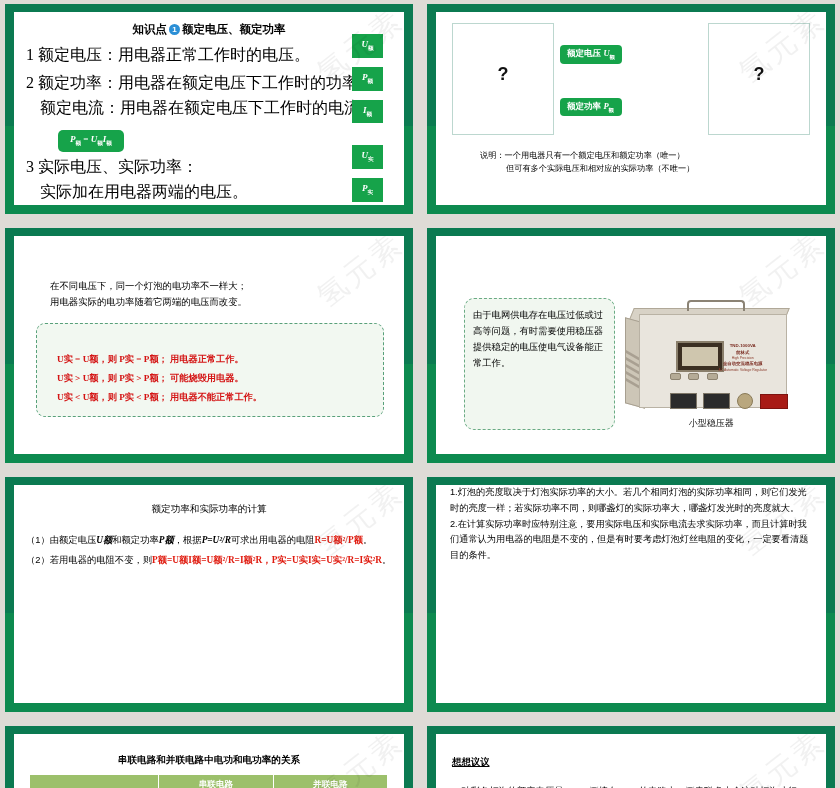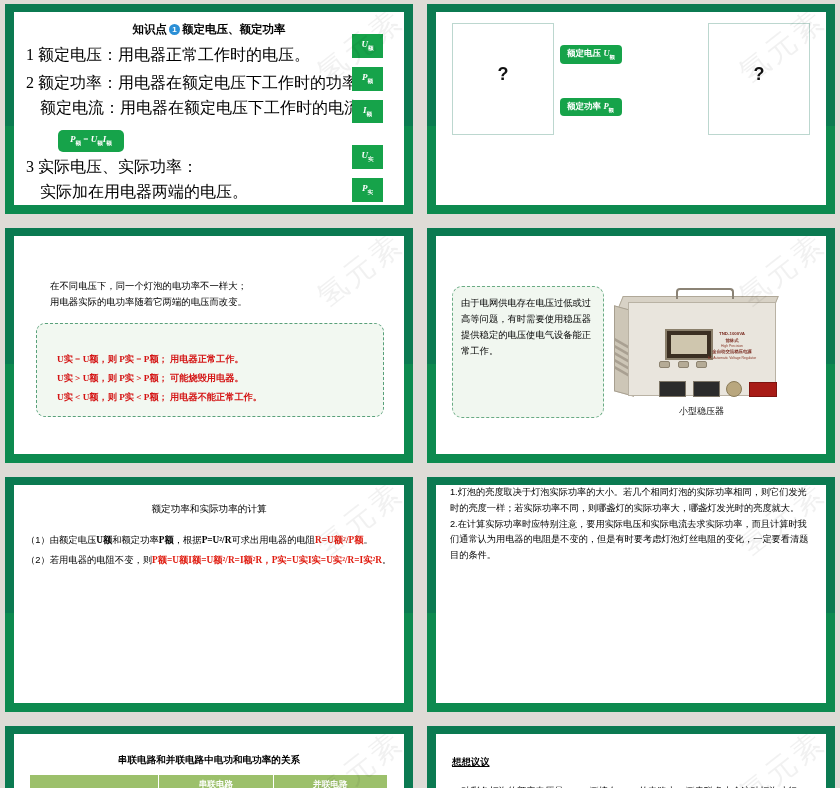--- a/index.html
+++ b/index.html
@@ -98,21 +98,21 @@
   .s3 .dash{
     margin:12px 6px 0 8px;border:1px dashed #58a07a;border-radius:9px;
     background:#f2f8f1;padding:26px 6px 10px 20px;
   }
   .s3 .row{
     color:#d41313;font-size:9.2px;line-height:2.05;font-weight:bold;
     font-family:"Liberation Serif",serif;
   }
   .s3 .row .cn{font-family:"Liberation Sans",sans-serif;font-style:normal;}
   
-  .s4 .inner{padding:4px;}
+  .s4 .inner{padding:16px;}
   .s4 .wrap{display:flex;margin-top:46px;padding:0 12px;}
   .s4 .dash{
     width:152px;border:1px dashed #6aab84;border-radius:10px;
     background:#f1f7f0;padding:9px 8px;font-size:9.3px;line-height:1.72;
     box-sizing:border-box;
   }
   .s4 .photo{margin-left:10px;width:175px;}
   .s4 .cap{text-align:center;font-size:9px;margin-top:7px;color:#111;}
   
   .dev{position:relative;width:172px;height:112px;}
@@ -154,21 +154,21 @@
   .dev .sk{width:25px;height:14px;background:#2b2b2b;border:1px solid #7d7566;}
   .dev .rnd{width:14px;height:14px;border-radius:50%;background:#b9a77e;border:1px solid #8a7b58;}
   .dev .red{width:26px;height:13px;background:#a81b16;border:1px solid #7d130f;}
   .dev .vents{position:absolute;left:0px;top:34px;width:17px;height:40px;}
   .dev .vents b{display:block;height:3px;background:#a9a092;margin-bottom:4px;transform:skewY(16deg);}
   
   .s5 .inner{padding:0 12px;}
   .s5 h4{font-size:9.6px;text-align:center;margin:18px 0 16px;font-weight:normal;}
   .s5 p{font-size:9.3px;line-height:1.8;margin:0 0 3px 0;text-indent:0;}
   .red{color:#e01b0f;font-weight:bold;font-family:"Liberation Serif",serif;}
-  .ser{font-family:"Liberation Serif",serif;font-weight:bold;}
+  .ser{font-family:"Liberation Serif",serif;font-style:italic;font-weight:bold;}
   
   .s6 .inner{padding:0 14px;}
   .s6 h4{font-size:9.6px;text-align:center;margin:17px 0 14px;font-weight:bold;}
   .s6 p{font-size:9.2px;line-height:1.72;margin:0;}
   
   .s7 .inner{padding:0 16px;}
   .s7 h4{font-size:9.6px;text-align:center;margin:20px 0 8px;font-weight:bold;}
   .s7 table{width:100%;border-collapse:collapse;font-size:8px;}
   .s7 th{
     background:#9cc06b;color:#fff;font-weight:bold;font-size:8.6px;
@@ -227,20 +227,24 @@
         <div class="qbox l">
           <div class="q">?</div>
         </div>
         <div class="qbox r">
           <div class="q">?</div>
         </div>
         <div class="mid">
           <div class="mtag">额定电压 <i style="font-family:'Liberation Serif',serif">U</i><sub>额</sub></div>
           <div class="mtag">额定功率 <i style="font-family:'Liberation Serif',serif">P</i><sub>额</sub></div>
         </div>
+      </div>
+      <div class="note">
+        <div class="ind"><span>说明：</span><span>一个用电器只有一个额定电压和额定功率（唯一）</span></div>
+        <div class="ind2">但可有多个实际电压和相对应的实际功率（不唯一）</div>
       </div>
       <div class="wm">氢元素</div>
     </div>
   </div>
 
   <div class="slide s3">
     <div class="inner">
       <div class="lead">
         <div>在不同电压下，同一个灯泡的电功率不一样大；</div>
         <div>用电器实际的电功率随着它两端的电压而改变。</div>

